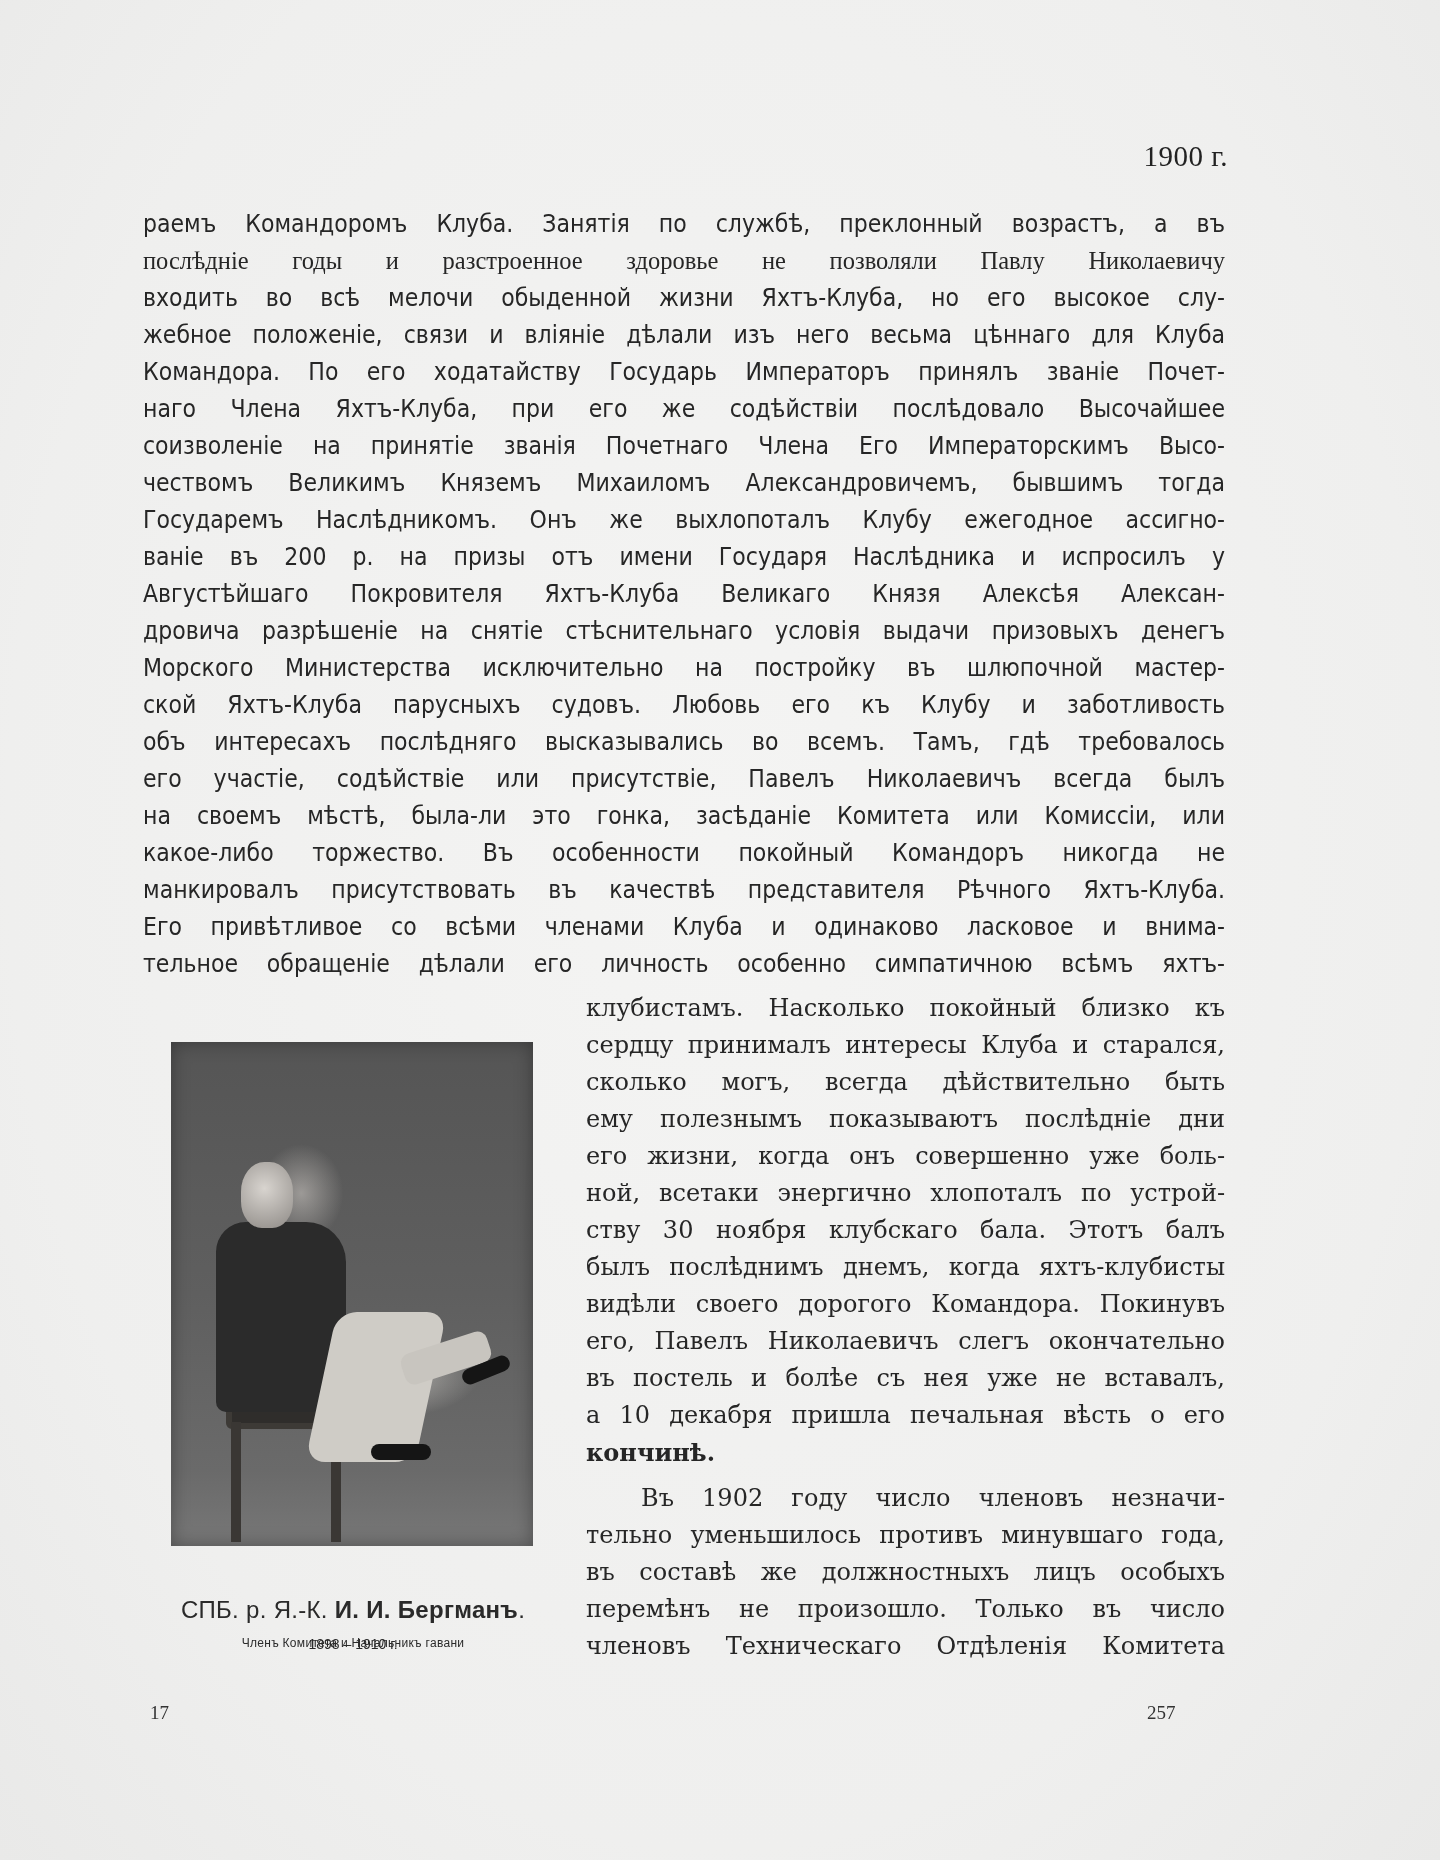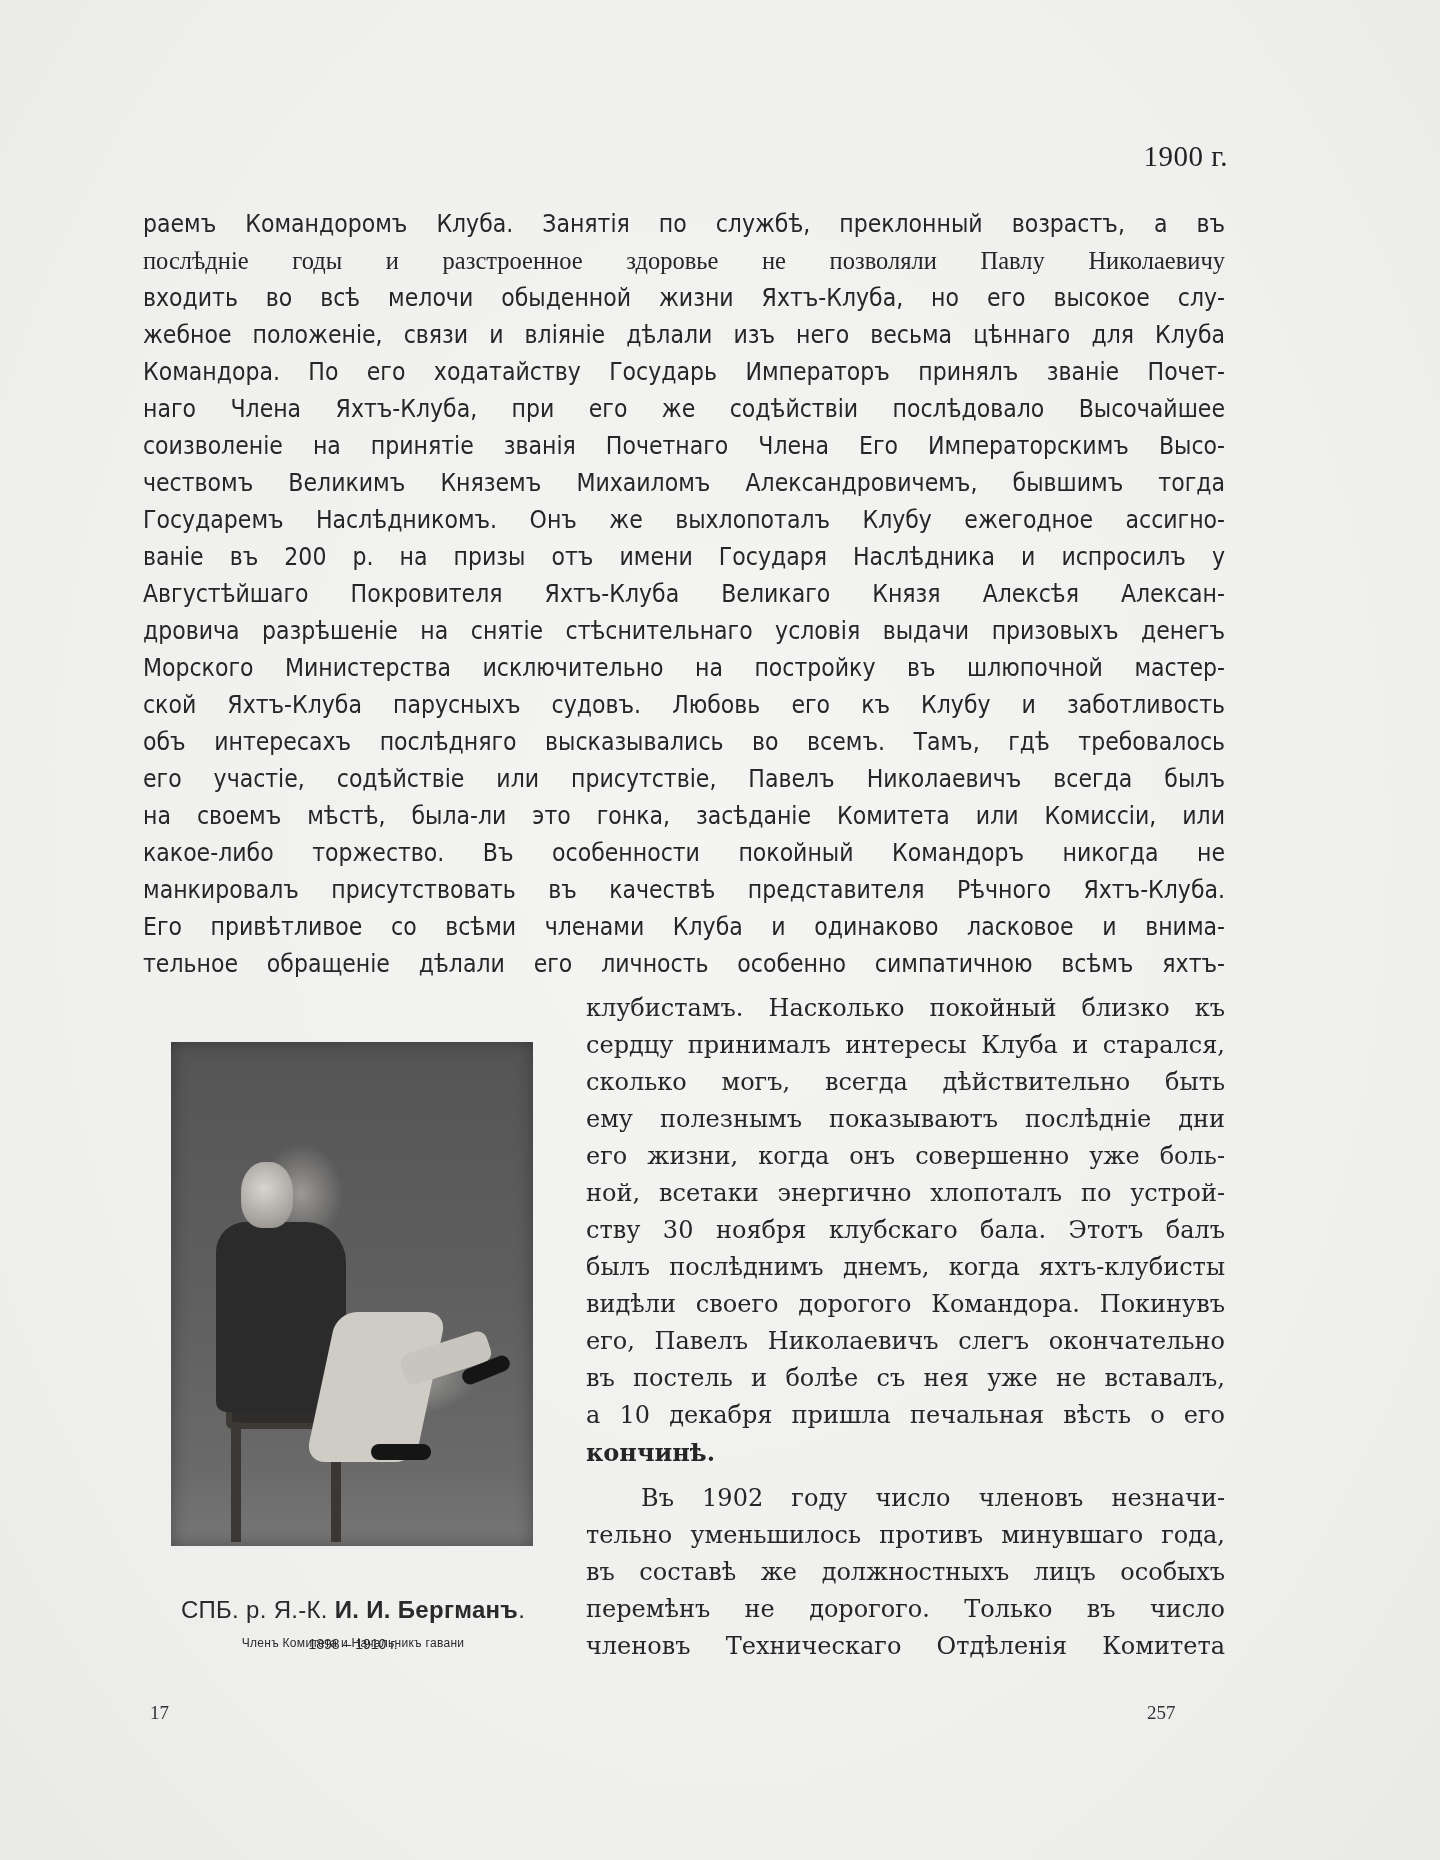--- a/index.html
+++ b/index.html
@@ -125,21 +125,21 @@
     <div class="line narrow" style="top: 1212px; white-space: normal;"><span style="white-space: nowrap; word-spacing: 0px;">ству 30 ноября клубскаго бала. Этотъ балъ</span></div>
     <div class="line narrow" style="top: 1249px; white-space: normal;"><span style="white-space: nowrap; word-spacing: 0px;">былъ послѣднимъ днемъ, когда яхтъ-клубисты</span></div>
     <div class="line narrow" style="top: 1286px; white-space: normal;"><span style="white-space: nowrap; word-spacing: 0px;">видѣли своего дорогого Командора. Покинувъ</span></div>
     <div class="line narrow" style="top: 1323px; white-space: normal;"><span style="white-space: nowrap; word-spacing: 0px;">его, Павелъ Николаевичъ слегъ окончательно</span></div>
     <div class="line narrow" style="top: 1360px; white-space: normal;"><span style="white-space: nowrap; word-spacing: 0px;">въ постель и болѣе съ нея уже не вставалъ,</span></div>
     <div class="line narrow" style="top: 1397px; white-space: normal;"><span style="white-space: nowrap; word-spacing: 0px;">а 10 декабря пришла печальная вѣсть о его</span></div>
     <div class="line narrow last-left" style="top: 1434px; white-space: normal;"><span style="white-space: nowrap;">кончинѣ.</span></div>
     <div class="line narrow indent" style="top: 1480px; white-space: normal;"><span style="white-space: nowrap; word-spacing: 0px;">Въ 1902 году число членовъ незначи-</span></div>
     <div class="line narrow" style="top: 1517px; white-space: normal;"><span style="white-space: nowrap; word-spacing: 0px;">тельно уменьшилось противъ минувшаго года,</span></div>
     <div class="line narrow" style="top: 1554px; white-space: normal;"><span style="white-space: nowrap; word-spacing: 0px;">въ составѣ же должностныхъ лицъ особыхъ</span></div>
-    <div class="line narrow" style="top: 1591px; white-space: normal;"><span style="white-space: nowrap; word-spacing: 0px;">перемѣнъ не дорогого. Только въ число</span></div>
+    <div class="line narrow" style="top: 1591px; white-space: normal;"><span style="white-space: nowrap; word-spacing: 0px;">перемѣнъ не произошло. Только въ число</span></div>
     <div class="line narrow" style="top: 1628px; white-space: normal;"><span style="white-space: nowrap; word-spacing: 0px;">членовъ Техническаго Отдѣленія Комитета</span></div>
   </div>
 
   <div class="photo" title="portrait photograph of a seated man with moustache in dark jacket and light trousers, legs crossed, on a wooden armchair">
     <div class="chair"></div>
     <div class="chair-leg1"></div>
     <div class="chair-leg2"></div>
     <div class="figure-body"></div>
     <div class="figure-head"></div>
     <div class="figure-legs"></div>

